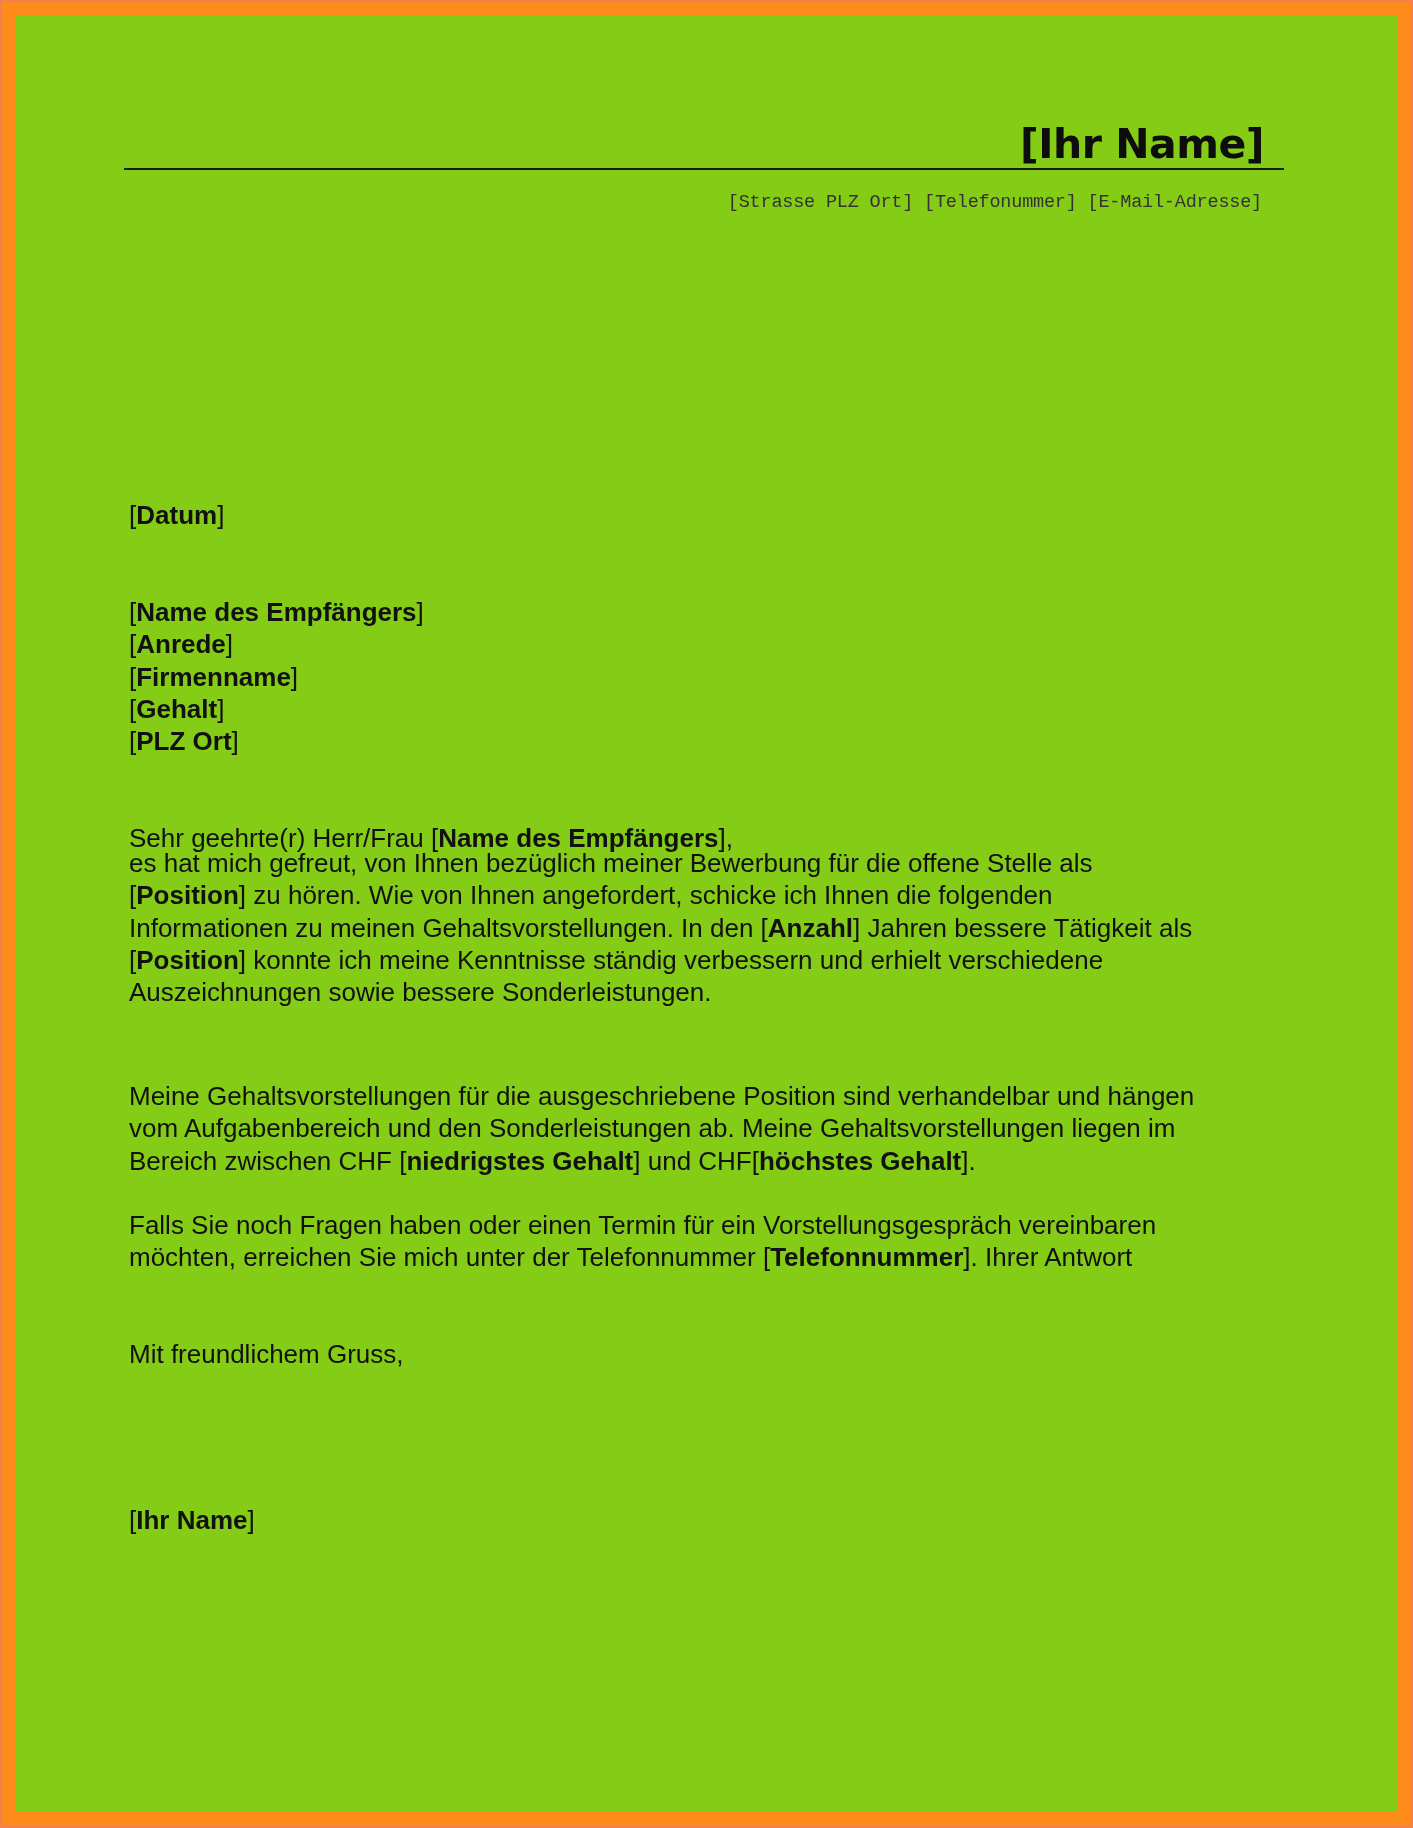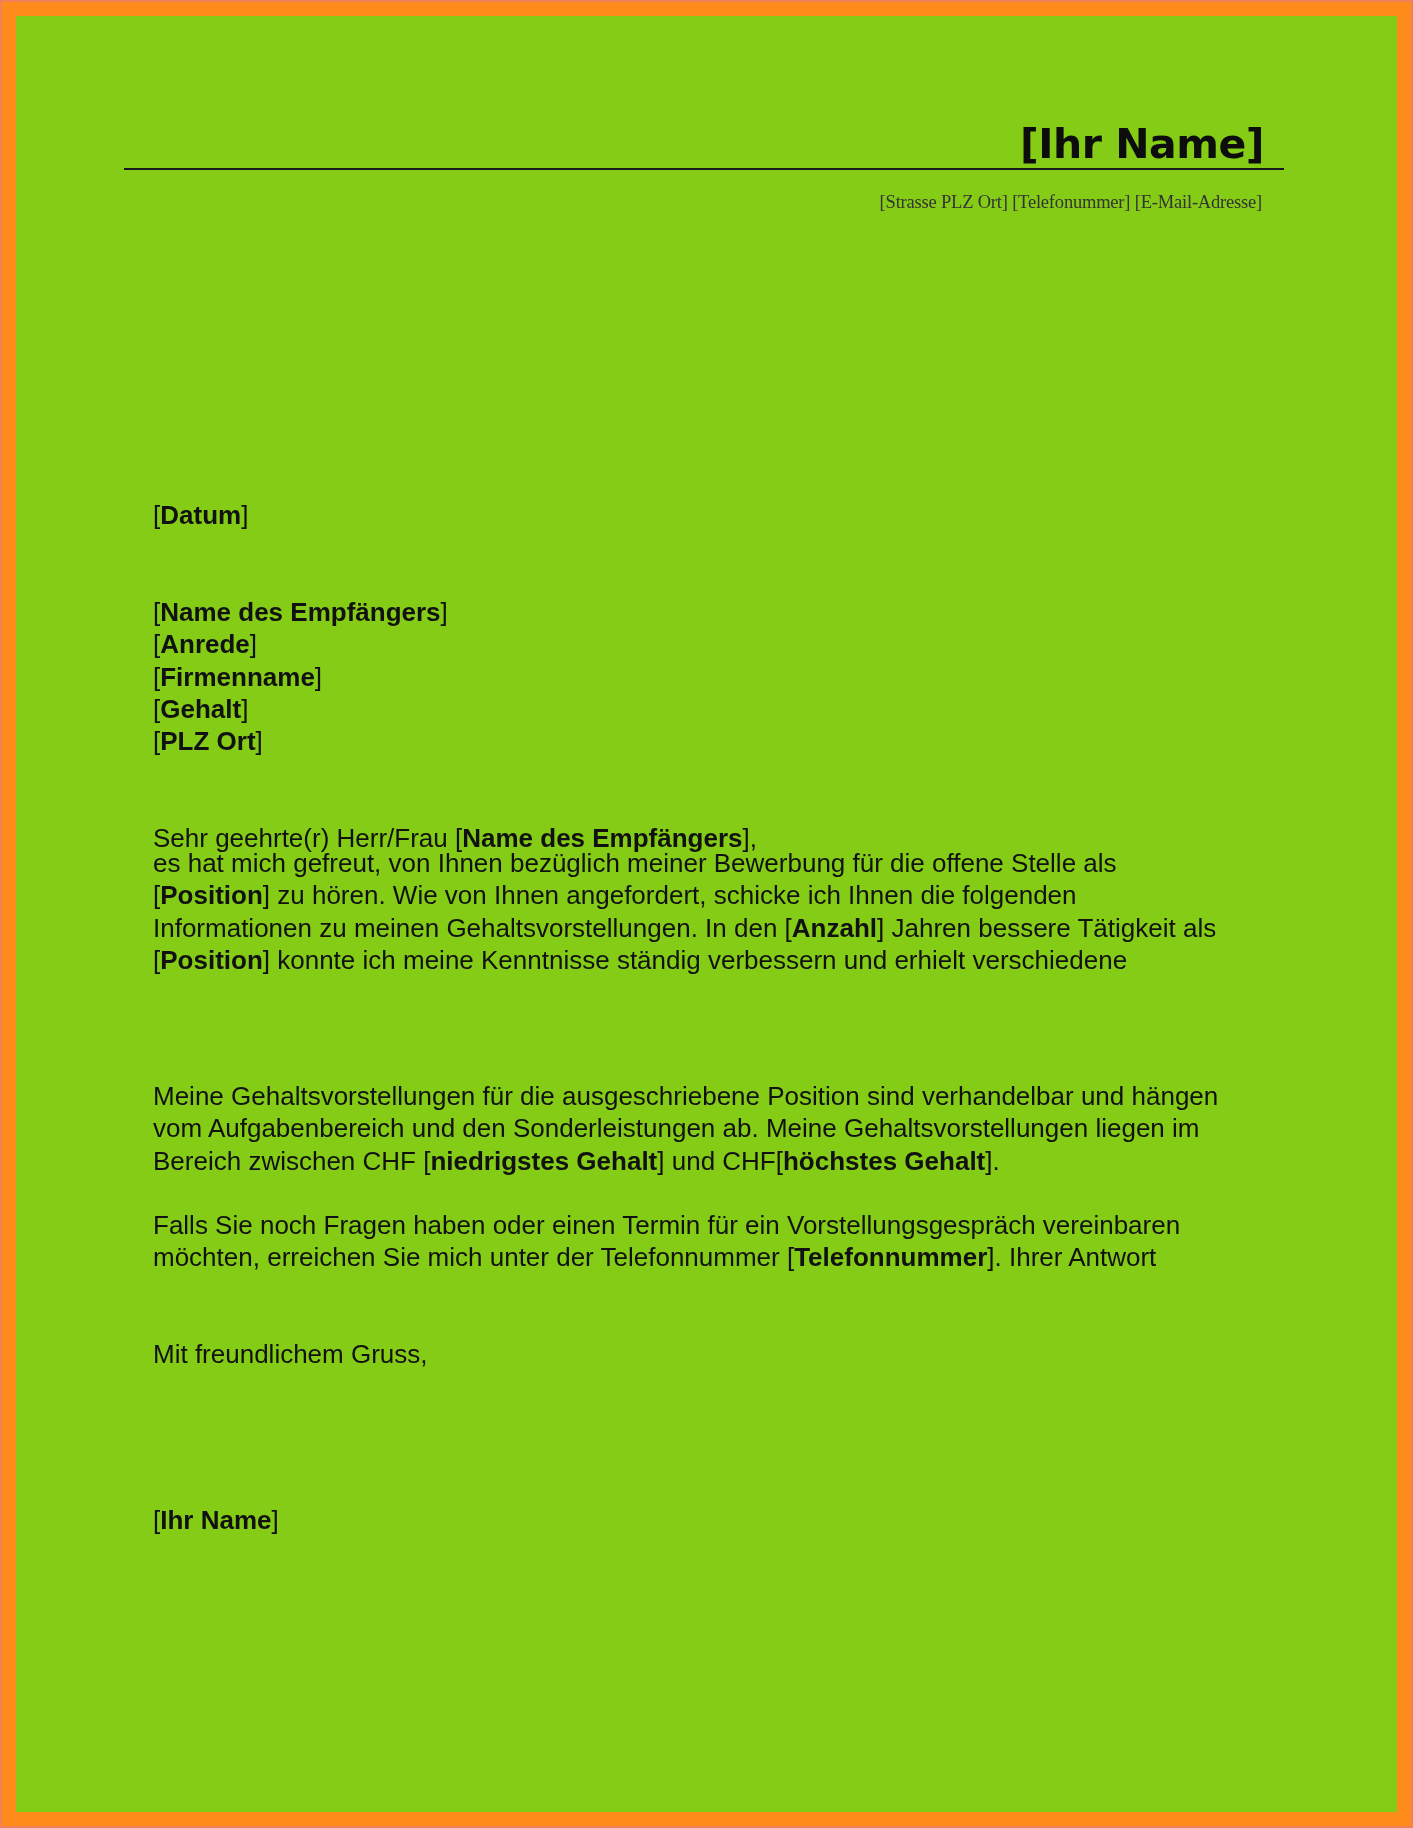--- a/index.html
+++ b/index.html
@@ -24,26 +24,26 @@
     font-family: "DejaVu Sans", sans-serif;
     font-weight: bold; font-size: 41px; letter-spacing: -0.5px;
     color: #0d0d0d; white-space: nowrap;
   }
   .hdr-rule {
     position: absolute; left: 108px; top: 152px; width: 1160px; height: 2px;
     background: #1a1a1a;
   }
   .hdr-addr {
     position: absolute; right: 135px; top: 176px;
-    font-family: Liberation Serif, serif;
+    font-family: Liberation Mono, monospace;
     font-size: 18.5px; color: #333; white-space: nowrap; letter-spacing: -0.2px; text-align: right;
   }
   .txt {
     position: absolute; left: 113px;
-    font-size: 26px; line-height: 32.3px; white-space: nowrap; margin-left: 24px;
+    font-size: 26px; line-height: 32.3px; white-space: nowrap;
   }
   .txt b { font-weight: bold; }
   .line { display: block; height: 32.3px; }
 </style>
 </head>
 <body>
 
 <div class="frame">
   <div class="page">
 
@@ -65,20 +65,21 @@
 
     <div class="txt" style="top:806px">
       <span class="line"><span>Sehr geehrte(r) Herr/Frau [</span><b>Name des Empfängers</b><span>],</span></span>
     </div>
 
     <div class="txt" style="top:831px">
       <span class="line">es hat mich gefreut, von Ihnen bezüglich meiner Bewerbung für die offene Stelle als</span>
       <span class="line"><span>[</span><b>Position</b><span>] zu hören. Wie von Ihnen angefordert, schicke ich Ihnen die folgenden</span></span>
       <span class="line"><span>Informationen zu meinen Gehaltsvorstellungen. In den [</span><b>Anzahl</b><span>] Jahren bessere Tätigkeit als</span></span>
       <span class="line"><span>[</span><b>Position</b><span>] konnte ich meine Kenntnisse ständig verbessern und erhielt verschiedene</span></span>
+      <span class="line">Auszeichnungen sowie bessere Sonderleistungen.</span>
     </div>
 
     <div class="txt" style="top:1064px">
       <span class="line">Meine Gehaltsvorstellungen für die ausgeschriebene Position sind verhandelbar und hängen</span>
       <span class="line">vom Aufgabenbereich und den Sonderleistungen ab. Meine Gehaltsvorstellungen liegen im</span>
       <span class="line"><span>Bereich zwischen CHF [</span><b>niedrigstes Gehalt</b><span>] und CHF[</span><b>höchstes Gehalt</b><span>].</span></span>
     </div>
 
     <div class="txt" style="top:1193px">
       <span class="line">Falls Sie noch Fragen haben oder einen Termin für ein Vorstellungsgespräch vereinbaren</span>

